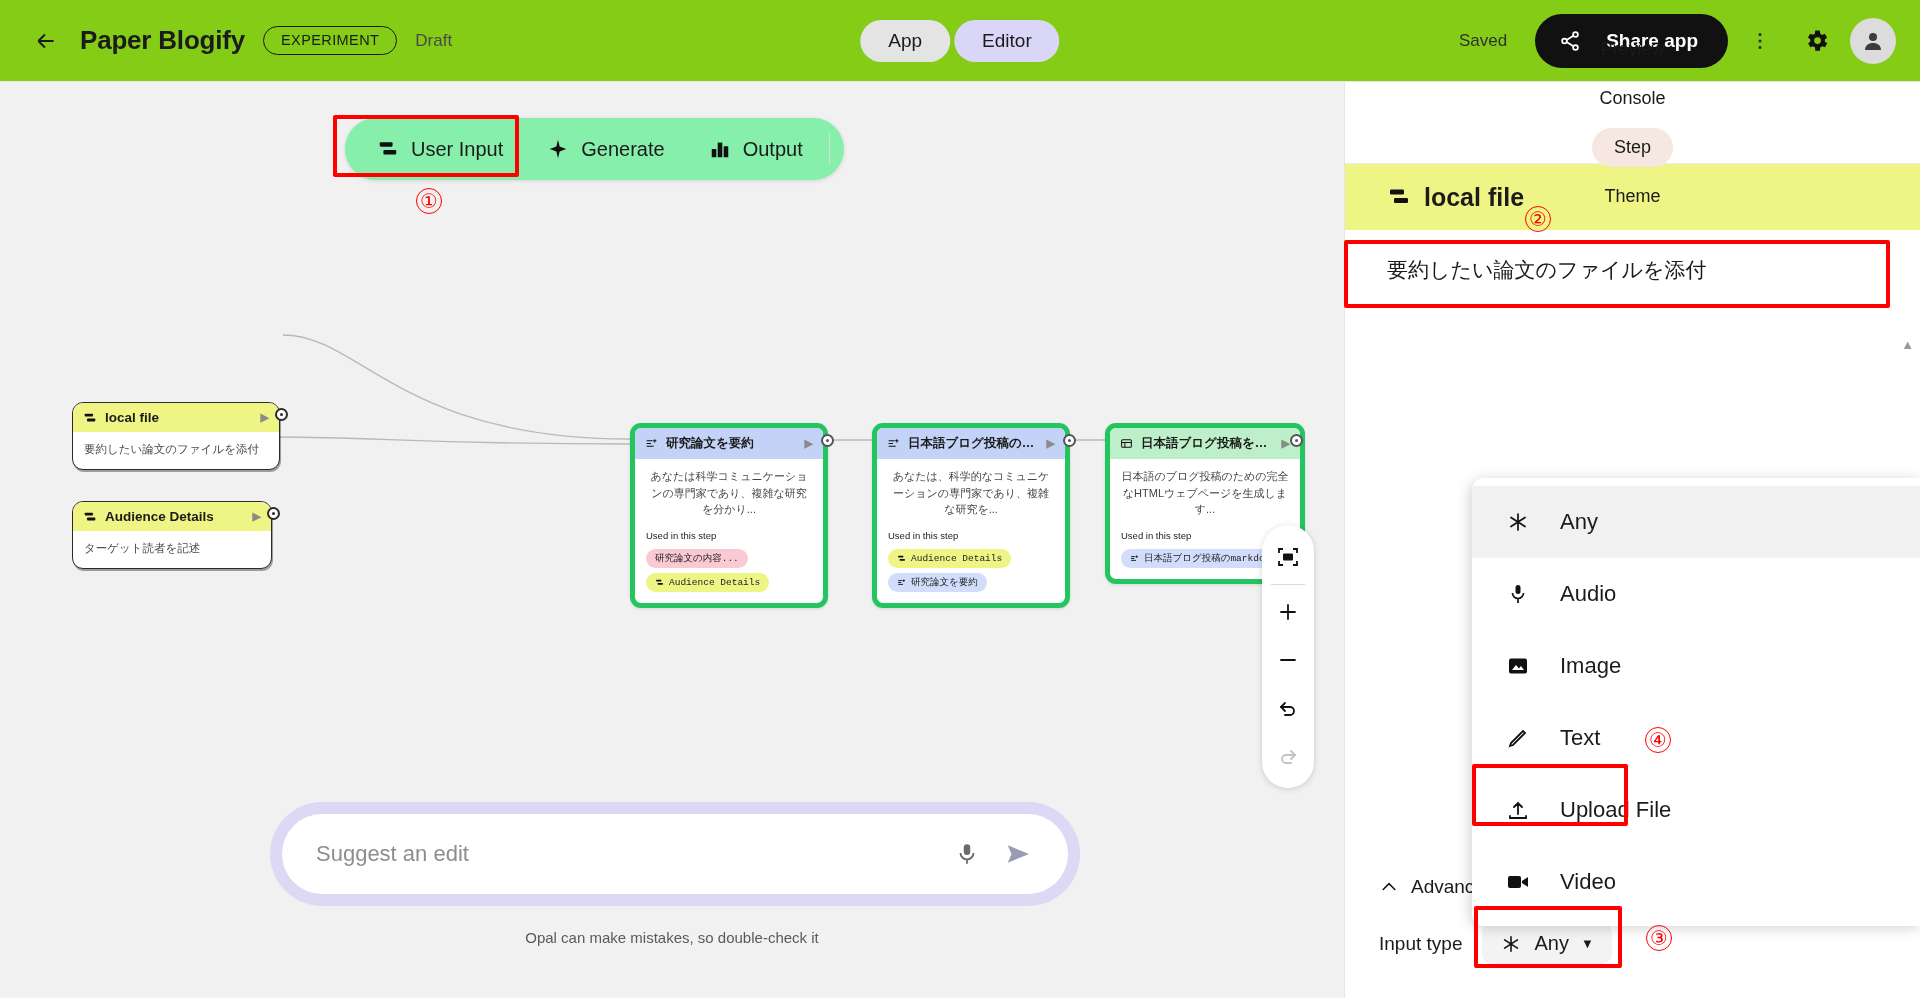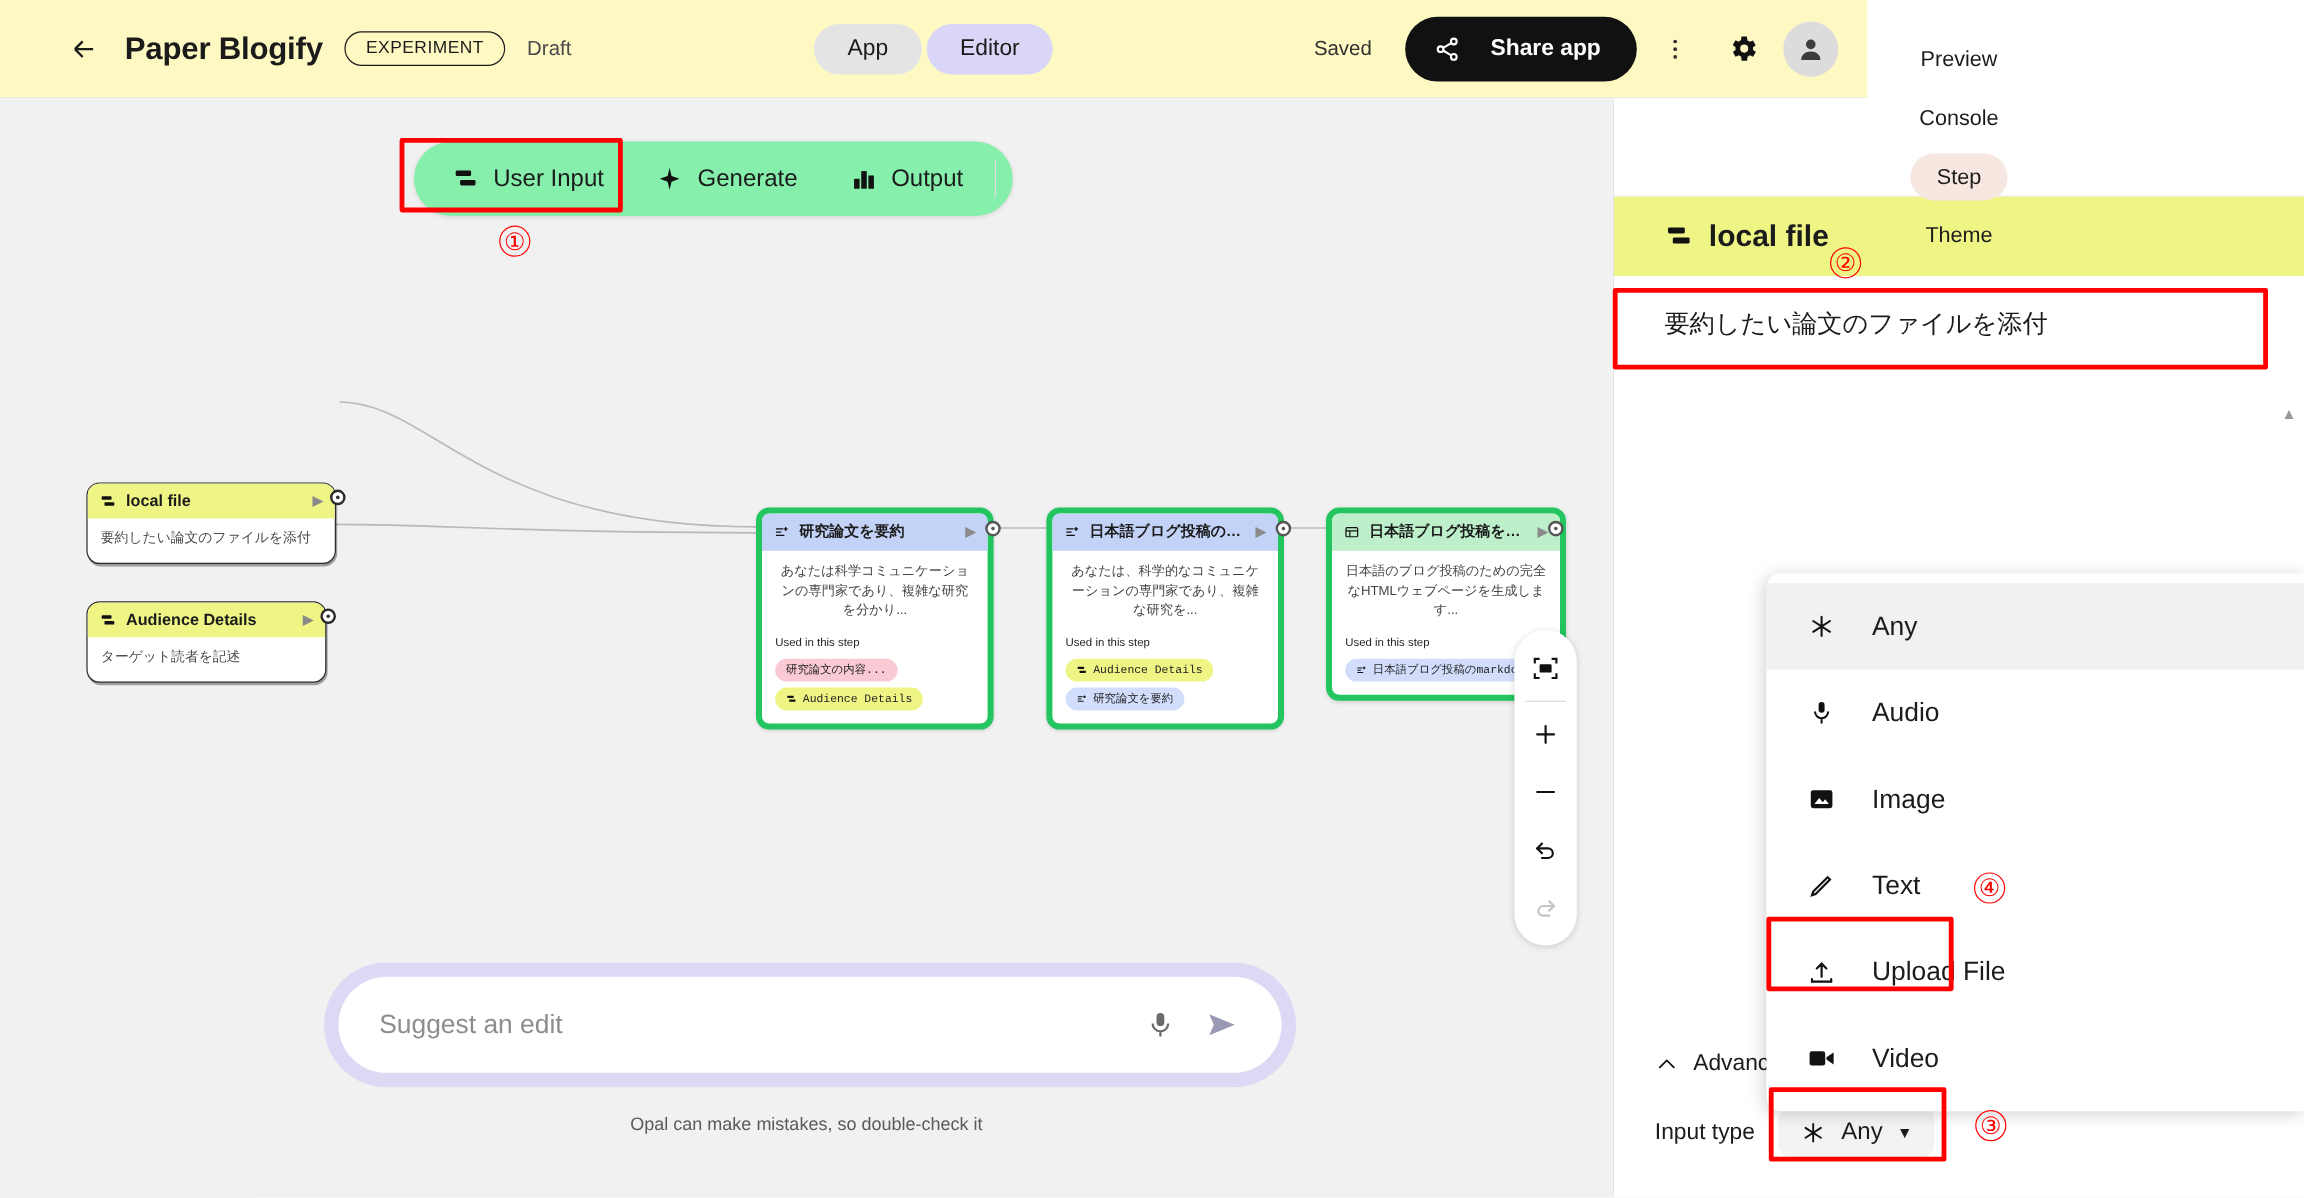--- a/index.html
+++ b/index.html
@@ -6,24 +6,23 @@
   body {
     width: 1920px; height: 998px;
     font-family: "Liberation Sans", sans-serif;
     background: #ffffff;
     overflow: hidden;
     position: relative;
   }
 
   
   .topbar {
-    position: absolute; top: 0; left: 0; width: 1556px; height: 82px;
-    background: #fef9c3; display: flex; align-items: center;
+    position: absolute; top: 0; left: 0; width: 1920px; height: 82px;
+    background: #84cc16; display: flex; align-items: center;
     border-bottom: 1px solid #e6e6e6;
-    padding-left: 24px;
   }
   .back-btn {
     margin-left: 26px; width: 40px; height: 40px; display: flex;
     align-items: center; justify-content: center; cursor: pointer;
     border-radius: 50%;
   }
   .app-title {
     margin-left: 14px; font-size: 26px; font-weight: 600; color: #1b1b1b;
     letter-spacing: -0.2px;
   }

